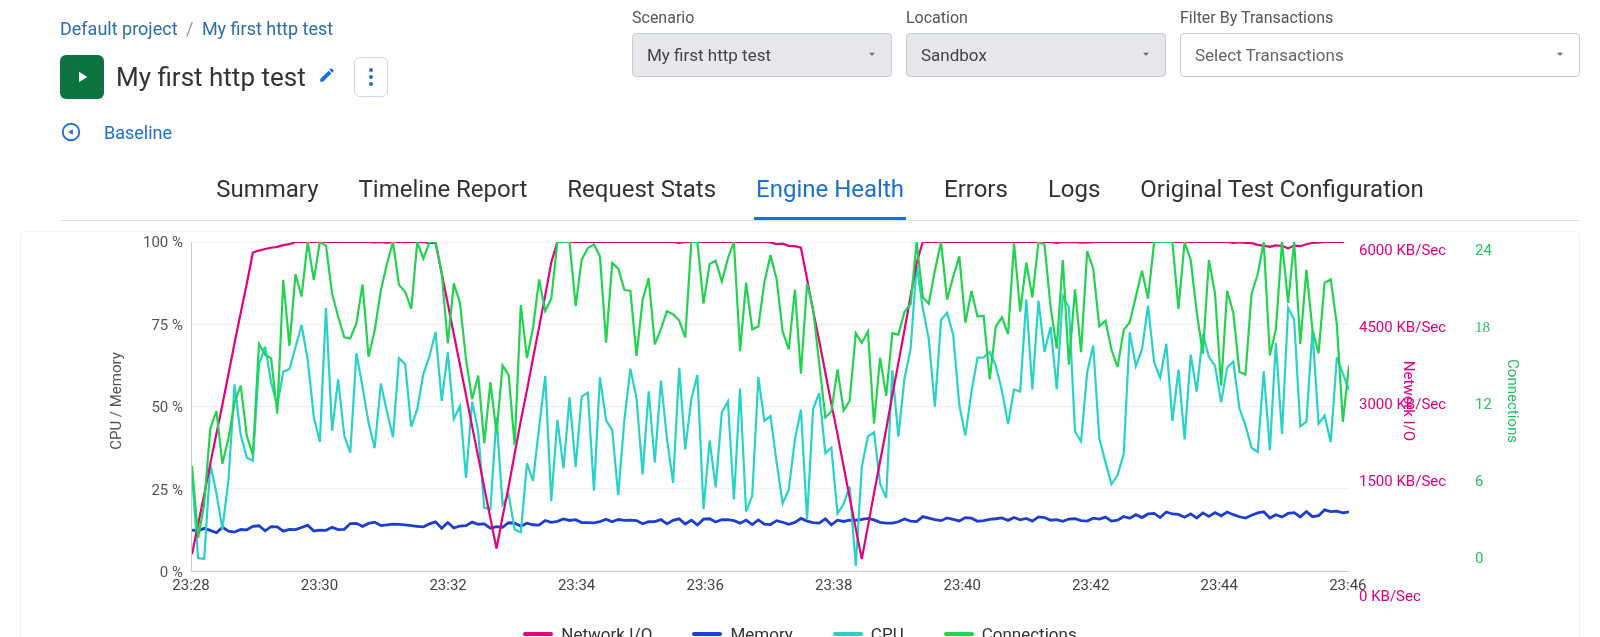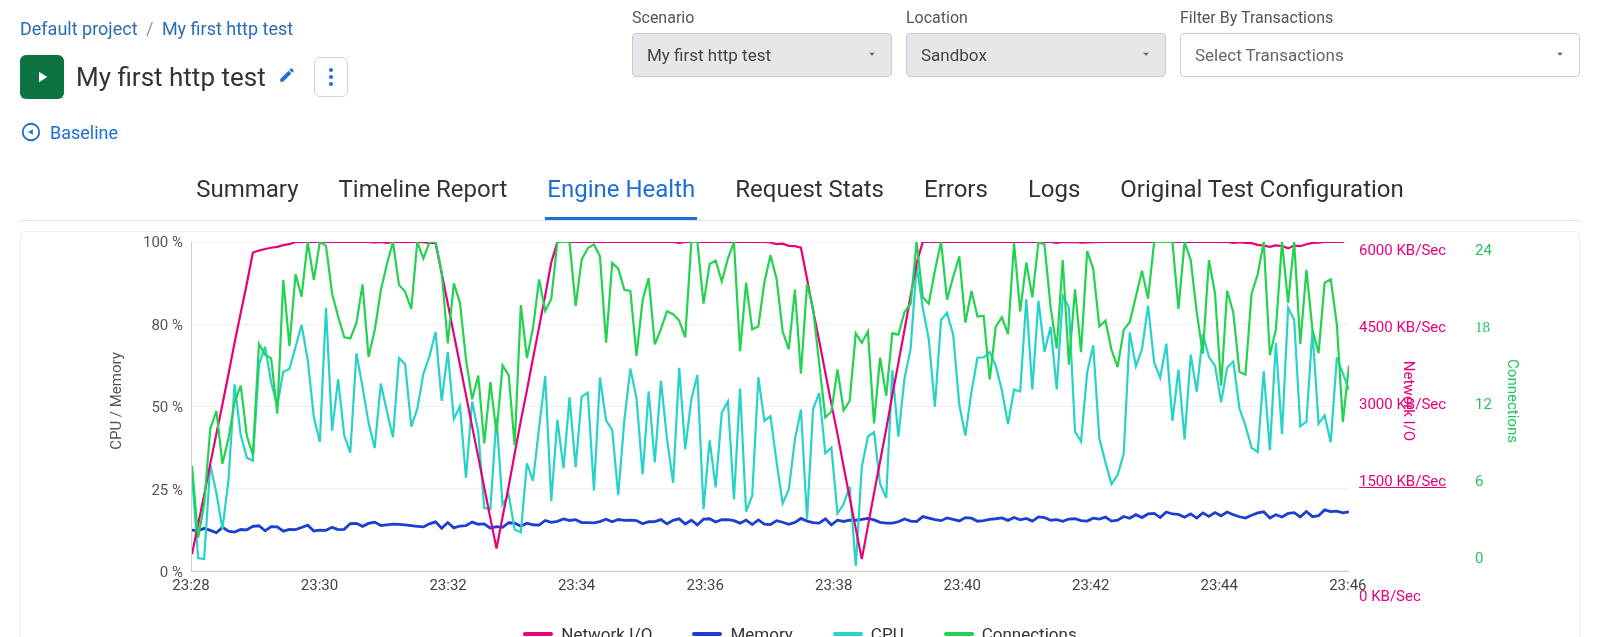--- a/index.html
+++ b/index.html
@@ -1,31 +1,31 @@
 <!DOCTYPE html>
 <html><head>
 <meta charset="utf-8">
 <style>
   * { box-sizing: border-box; margin: 0; padding: 0; }
   body { font-family: -apple-system, BlinkMacSystemFont, 'Segoe UI', Roboto, Arial, sans-serif; background: #fff; color: #333; width: 1600px; }
 
-  .header { padding: 18px 20px 0 20px; }
+  .header { padding: 18px 20px 0 20px; margin-left: 40px; }
   .breadcrumb { font-size: 18px; color: #2b6cb0; }
   .breadcrumb a { color: #2b6cb0; text-decoration: none; }
   .breadcrumb .sep { color: #999; margin: 0 4px; }
 
   .title-row { display: flex; align-items: center; margin-top: 16px; gap: 12px; }
   .play-btn { width: 44px; height: 44px; background: #0d7340; border-radius: 6px; display:flex; align-items:center; justify-content:center; cursor:pointer; }
   .play-btn svg { width: 18px; height: 18px; fill: #fff; }
   .page-title { font-size: 26px; font-weight: 400; color: #333; }
   .edit-icon { color: #1b6fd6; cursor:pointer; }
   .menu-btn { width: 34px; height: 40px; border: 1px solid #c9d6e8; border-radius: 6px; display:flex; align-items:center; justify-content:center; cursor:pointer; margin-left: 6px;}
   .menu-btn svg { fill: #1b6fd6; }
 
-  .baseline-row { display:flex; align-items:center; gap:8px; margin-top: 22px; color:#1b6fd6; font-size:18px; cursor:pointer;}
+  .baseline-row { display:flex; align-items:center; gap:22px; margin-top: 22px; color:#1b6fd6; font-size:18px; cursor:pointer;}
   .baseline-row svg { width: 22px; height: 22px; fill: none; stroke: #1b6fd6; stroke-width: 2; }
 
   .filters { position: absolute; top: 8px; right: 20px; display:flex; gap: 14px; }
   .filter-col { display:flex; flex-direction:column; gap:6px; }
   .filter-label { font-size: 16px; color: #555; }
   .select-box { height: 44px; min-width: 260px; background: #e5e7eb; border: 1px solid #c7ccd3; border-radius: 4px; padding: 0 36px 0 14px; display:flex; align-items:center; font-size: 17px; color: #444; position: relative; cursor:pointer;}
   .select-box.light { background: #fff; min-width: 400px; color:#666;}
   .select-box .caret { position:absolute; right: 12px; top: 50%; transform: translateY(-50%); }
   .select-box .caret svg { width: 14px; height: 14px; fill: #666; }
 
@@ -122,44 +122,44 @@
         <span class="caret"><svg viewBox="0 0 24 24">
               <path d="M7 10l5 5 5-5z"></path>
             </svg></span>
       </div>
     </div>
   </div>
 
   <div class="tabbar" id="tabbar">
       <div class="tab">Summary</div>
       <div class="tab">Timeline Report</div>
+      <div class="tab">Request Stats</div>
       <div class="tab active">Engine Health</div>
-      <div class="tab">Request Stats</div>
       <div class="tab">Errors</div>
       <div class="tab">Logs</div>
       <div class="tab">Original Test Configuration</div>
     </div>
 </div>
 
 <div class="chart-area">
   <div class="chart-inner">
     <div class="y-axis-label y-left-title">CPU / Memory</div>
     <div class="y-axis-label y-right-title-1">Network I/O</div>
     <div class="y-axis-label y-right-title-2">Connections</div>
 
     <div class="y-ticks-left" id="yL">
         <div style="top: 330px;">0 %</div>
         <div style="top: 248px;">25 %</div>
         <div style="top: 165px;">50 %</div>
-        <div style="top: 83px;">80 %</div>
+        <div style="top: 83px;">75 %</div>
         <div style="top: 0px;">100 %</div>
       </div>
     <div class="y-ticks-right-1" id="yR1">
         <div style="top: 312px; margin-top: 42px;">0 KB/Sec</div>
-        <div style="top: 239px; text-decoration: underline;">1500 KB/Sec</div>
+        <div style="top: 239px;">1500 KB/Sec</div>
         <div style="top: 162px;">3000 KB/Sec</div>
         <div style="top: 85px;">4500 KB/Sec</div>
         <div style="top: 8px;">6000 KB/Sec</div>
       </div>
     <div class="y-ticks-right-2" id="yR2">
         <div style="top: 316px;">0</div>
         <div style="top: 239px;">6</div>
         <div style="top: 162px;">12</div>
         <div style="top: 85px; font-family: Liberation Serif, serif;">18</div>
         <div style="top: 8px;">24</div>

